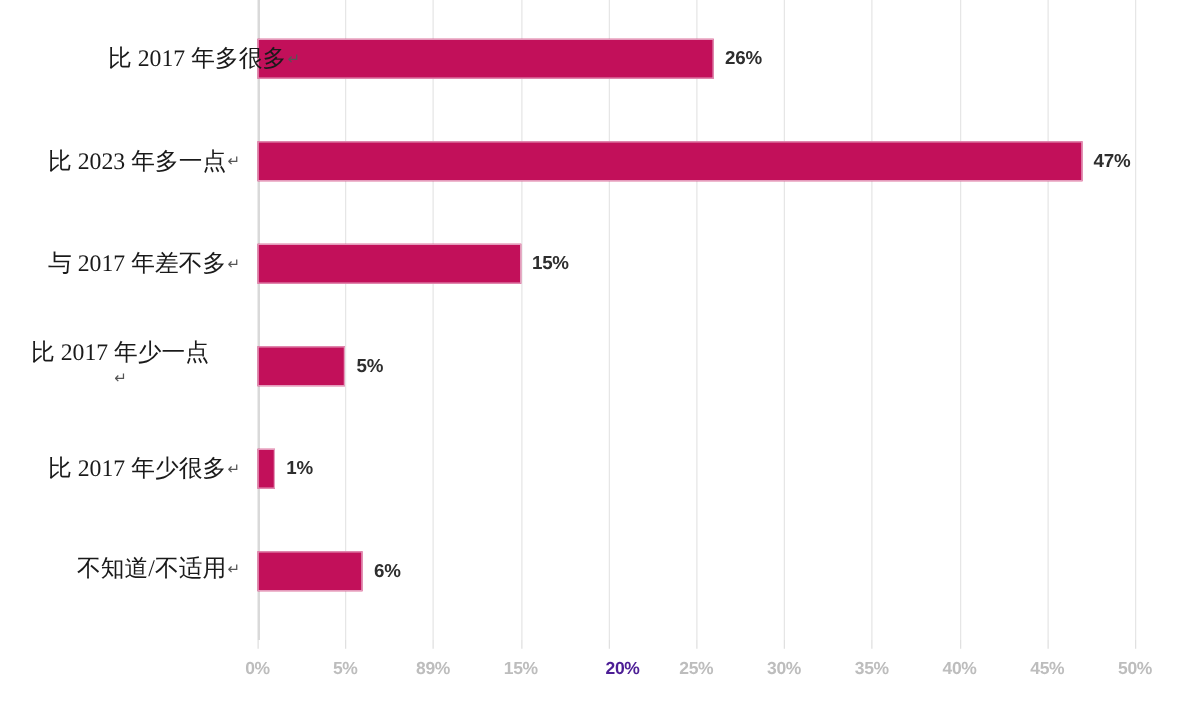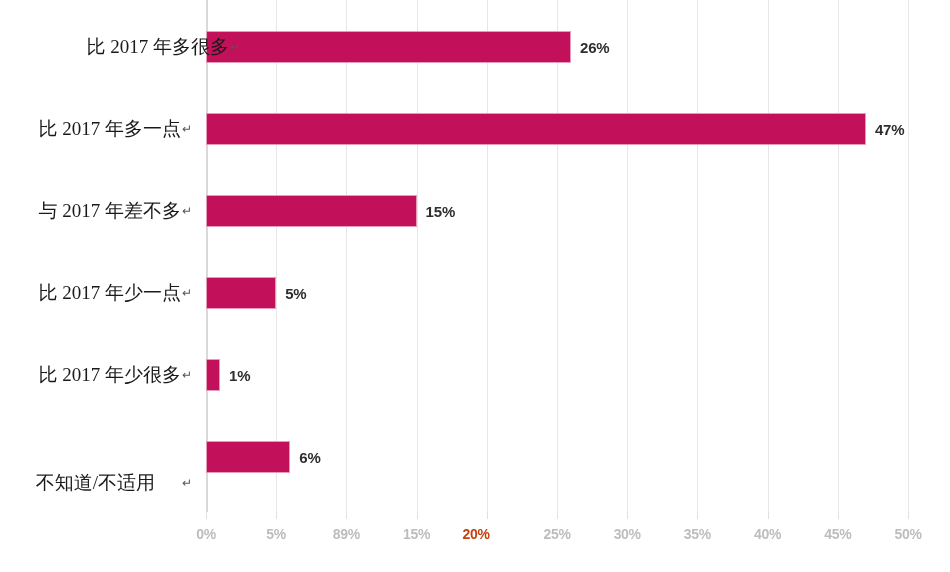--- a/index.html
+++ b/index.html
@@ -160,52 +160,52 @@
         </div>
       </div>
   </div>
 
   <div id="cat-labels">
       <div class="cat-label" style="top: 31px; margin-left: 48px;">
         <span>比 2017 年多很多</span>
         <span class="pilcrow">↵</span>
       </div>
       <div class="cat-label" style="top: 113px;">
-        <span>比 2017 年多一点</span>
+        <span>比 2023 年多一点</span>
         <span class="pilcrow">↵</span>
       </div>
       <div class="cat-label" style="top: 195px;">
         <span>与 2017 年差不多</span>
         <span class="pilcrow">↵</span>
       </div>
-      <div class="cat-label" style="top: 277px;">
+      <div class="cat-label" style="top: 277px; flex-direction: column;">
         <span>比 2017 年少一点</span>
         <span class="pilcrow">↵</span>
       </div>
       <div class="cat-label" style="top: 359px;">
         <span>比 2017 年少很多</span>
         <span class="pilcrow">↵</span>
       </div>
-      <div class="cat-label" style="top: 467px; gap: 26px;">
+      <div class="cat-label" style="top: 439px;">
         <span>不知道/不适用</span>
         <span class="pilcrow">↵</span>
       </div>
     </div>
 
   <div id="x-axis">
       <div class="tick-mark" style="left: 0px;"></div>
       <div class="tick-label" style="left: 0px; color: rgb(189, 189, 189);">0%</div>
       <div class="tick-mark" style="left: 70.2px;"></div>
       <div class="tick-label" style="left: 70.2px; color: rgb(189, 189, 189);">5%</div>
       <div class="tick-mark" style="left: 140.4px;"></div>
       <div class="tick-label" style="left: 140.4px; color: rgb(189, 189, 189);">89%</div>
       <div class="tick-mark" style="left: 210.6px;"></div>
       <div class="tick-label" style="left: 210.6px; color: rgb(189, 189, 189);">15%</div>
       <div class="tick-mark" style="left: 280.8px;"></div>
-      <div class="tick-label" style="left: 270px; color: #c2410c;">20%</div>
+      <div class="tick-label" style="left: 292px; color: #4c1d95;">20%</div>
       <div class="tick-mark" style="left: 351px;"></div>
       <div class="tick-label" style="left: 351px; color: rgb(189, 189, 189);">25%</div>
       <div class="tick-mark" style="left: 421.2px;"></div>
       <div class="tick-label" style="left: 421.2px; color: rgb(189, 189, 189);">30%</div>
       <div class="tick-mark" style="left: 491.4px;"></div>
       <div class="tick-label" style="left: 491.4px; color: rgb(189, 189, 189);">35%</div>
       <div class="tick-mark" style="left: 561.6px;"></div>
       <div class="tick-label" style="left: 561.6px; color: rgb(189, 189, 189);">40%</div>
       <div class="tick-mark" style="left: 631.8px;"></div>
       <div class="tick-label" style="left: 631.8px; color: rgb(189, 189, 189);">45%</div>

